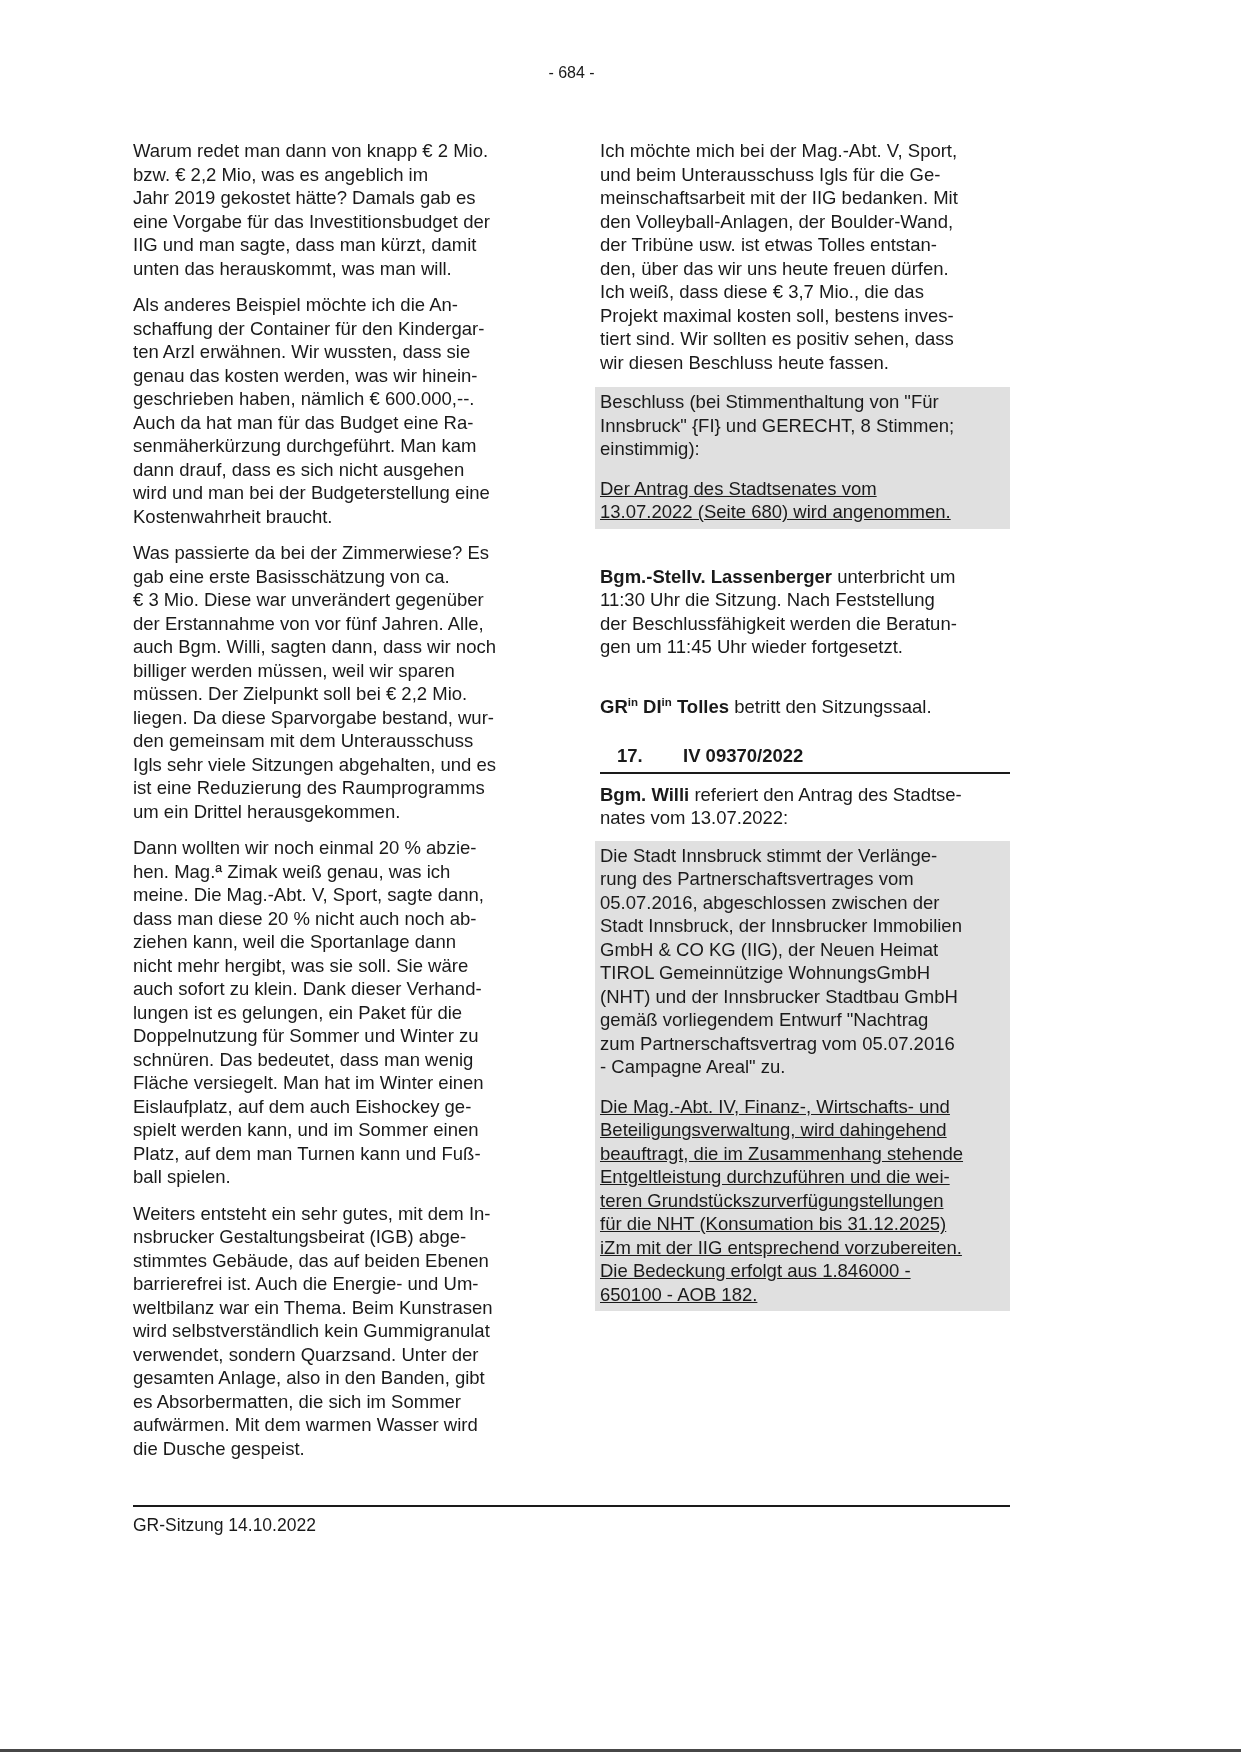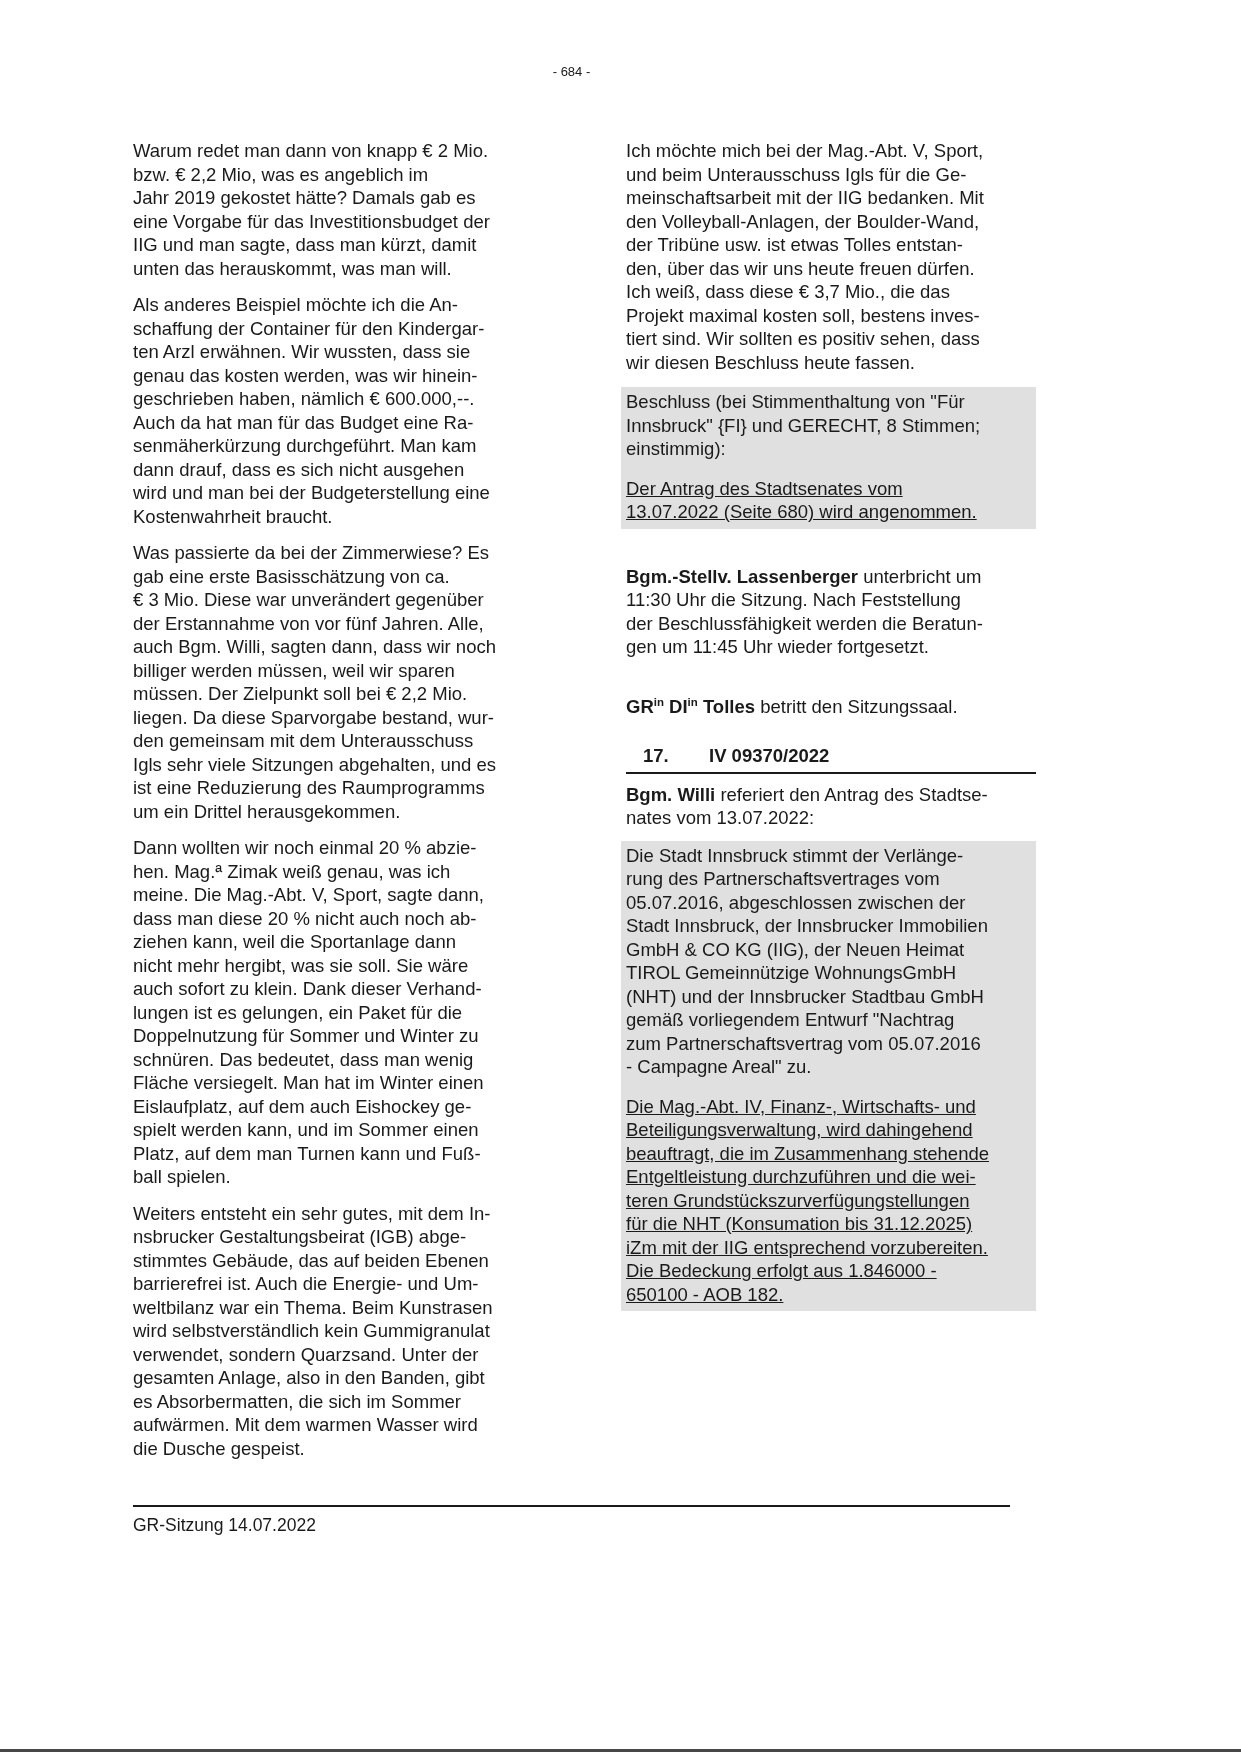--- a/index.html
+++ b/index.html
@@ -5,25 +5,25 @@
   * { margin:0; padding:0; box-sizing:border-box; }
   html, body { background:#ffffff; }
   body {
     width:1241px; height:1754px; position:relative;
     font-family:"Liberation Sans", sans-serif;
     color:#1a1a1a;
     overflow:hidden;
   }
   .page-number {
     position:absolute; top:64px; left:133px; width:877px;
-    text-align:center; font-size:13px;
+    text-align:center; font-size:16px;
   }
   .content {
     position:absolute; top:139px; left:133px; width:877px;
-    display:flex; gap:81px;
+    display:flex; gap:55px;
     font-size:18.5px; line-height:23.5px;
   }
   .col-left { width:412px; flex:none; }
   .col-right { width:410px; flex:none; }
   .para { white-space:pre-line; margin:0 0 13px 0; }
   .b { font-weight:bold; }
   sup { font-size:0.62em; vertical-align:super; line-height:0; }
   .highlight {
     background:#e0e0e0;
     padding:3px 5px 5px 5px;
@@ -167,18 +167,18 @@
 iZm mit der IIG entsprechend vorzubereiten.
 Die Bedeckung erfolgt aus 1.846000 -
 650100 - AOB 182.</p>
       </div>
     </div>
 
   </div>
 
   <div class="footer">
     <div class="footer-rule"></div>
-    <div>GR-Sitzung 14.07.2022</div>
+    <div>GR-Sitzung 14.10.2022</div>
   </div>
 
   <div class="page-edge"></div>
 
 </div>
 
 </body></html>

